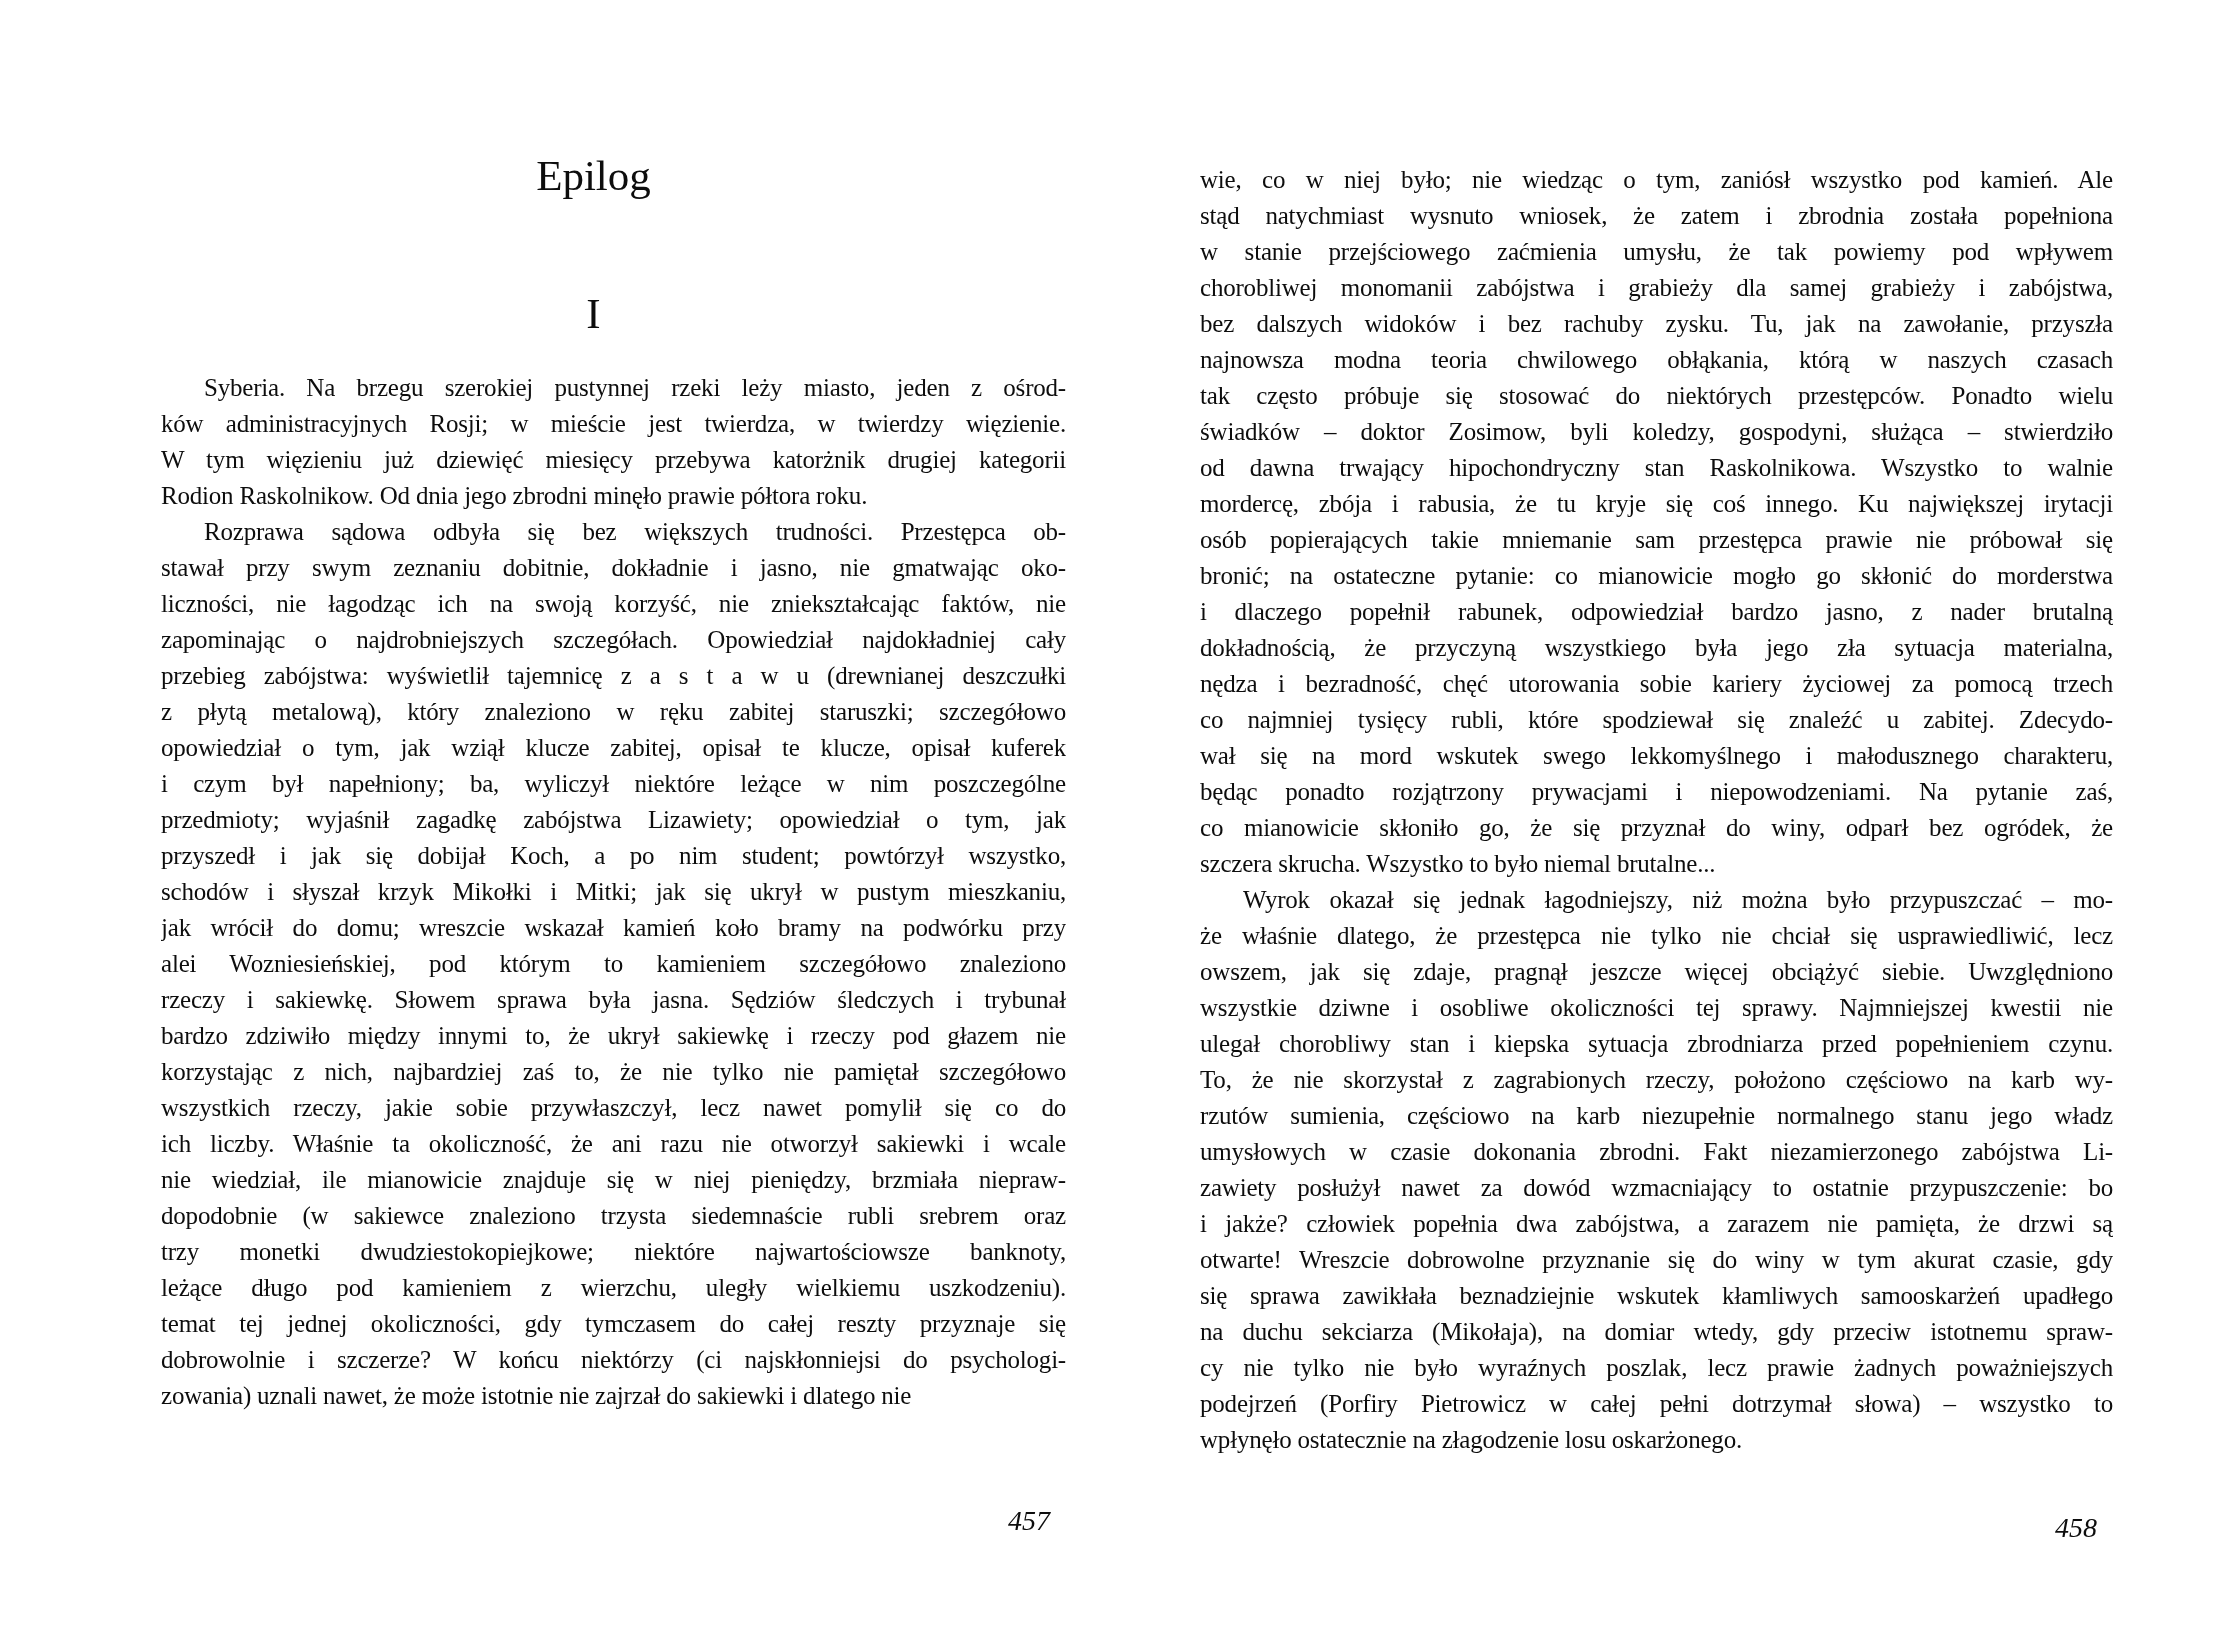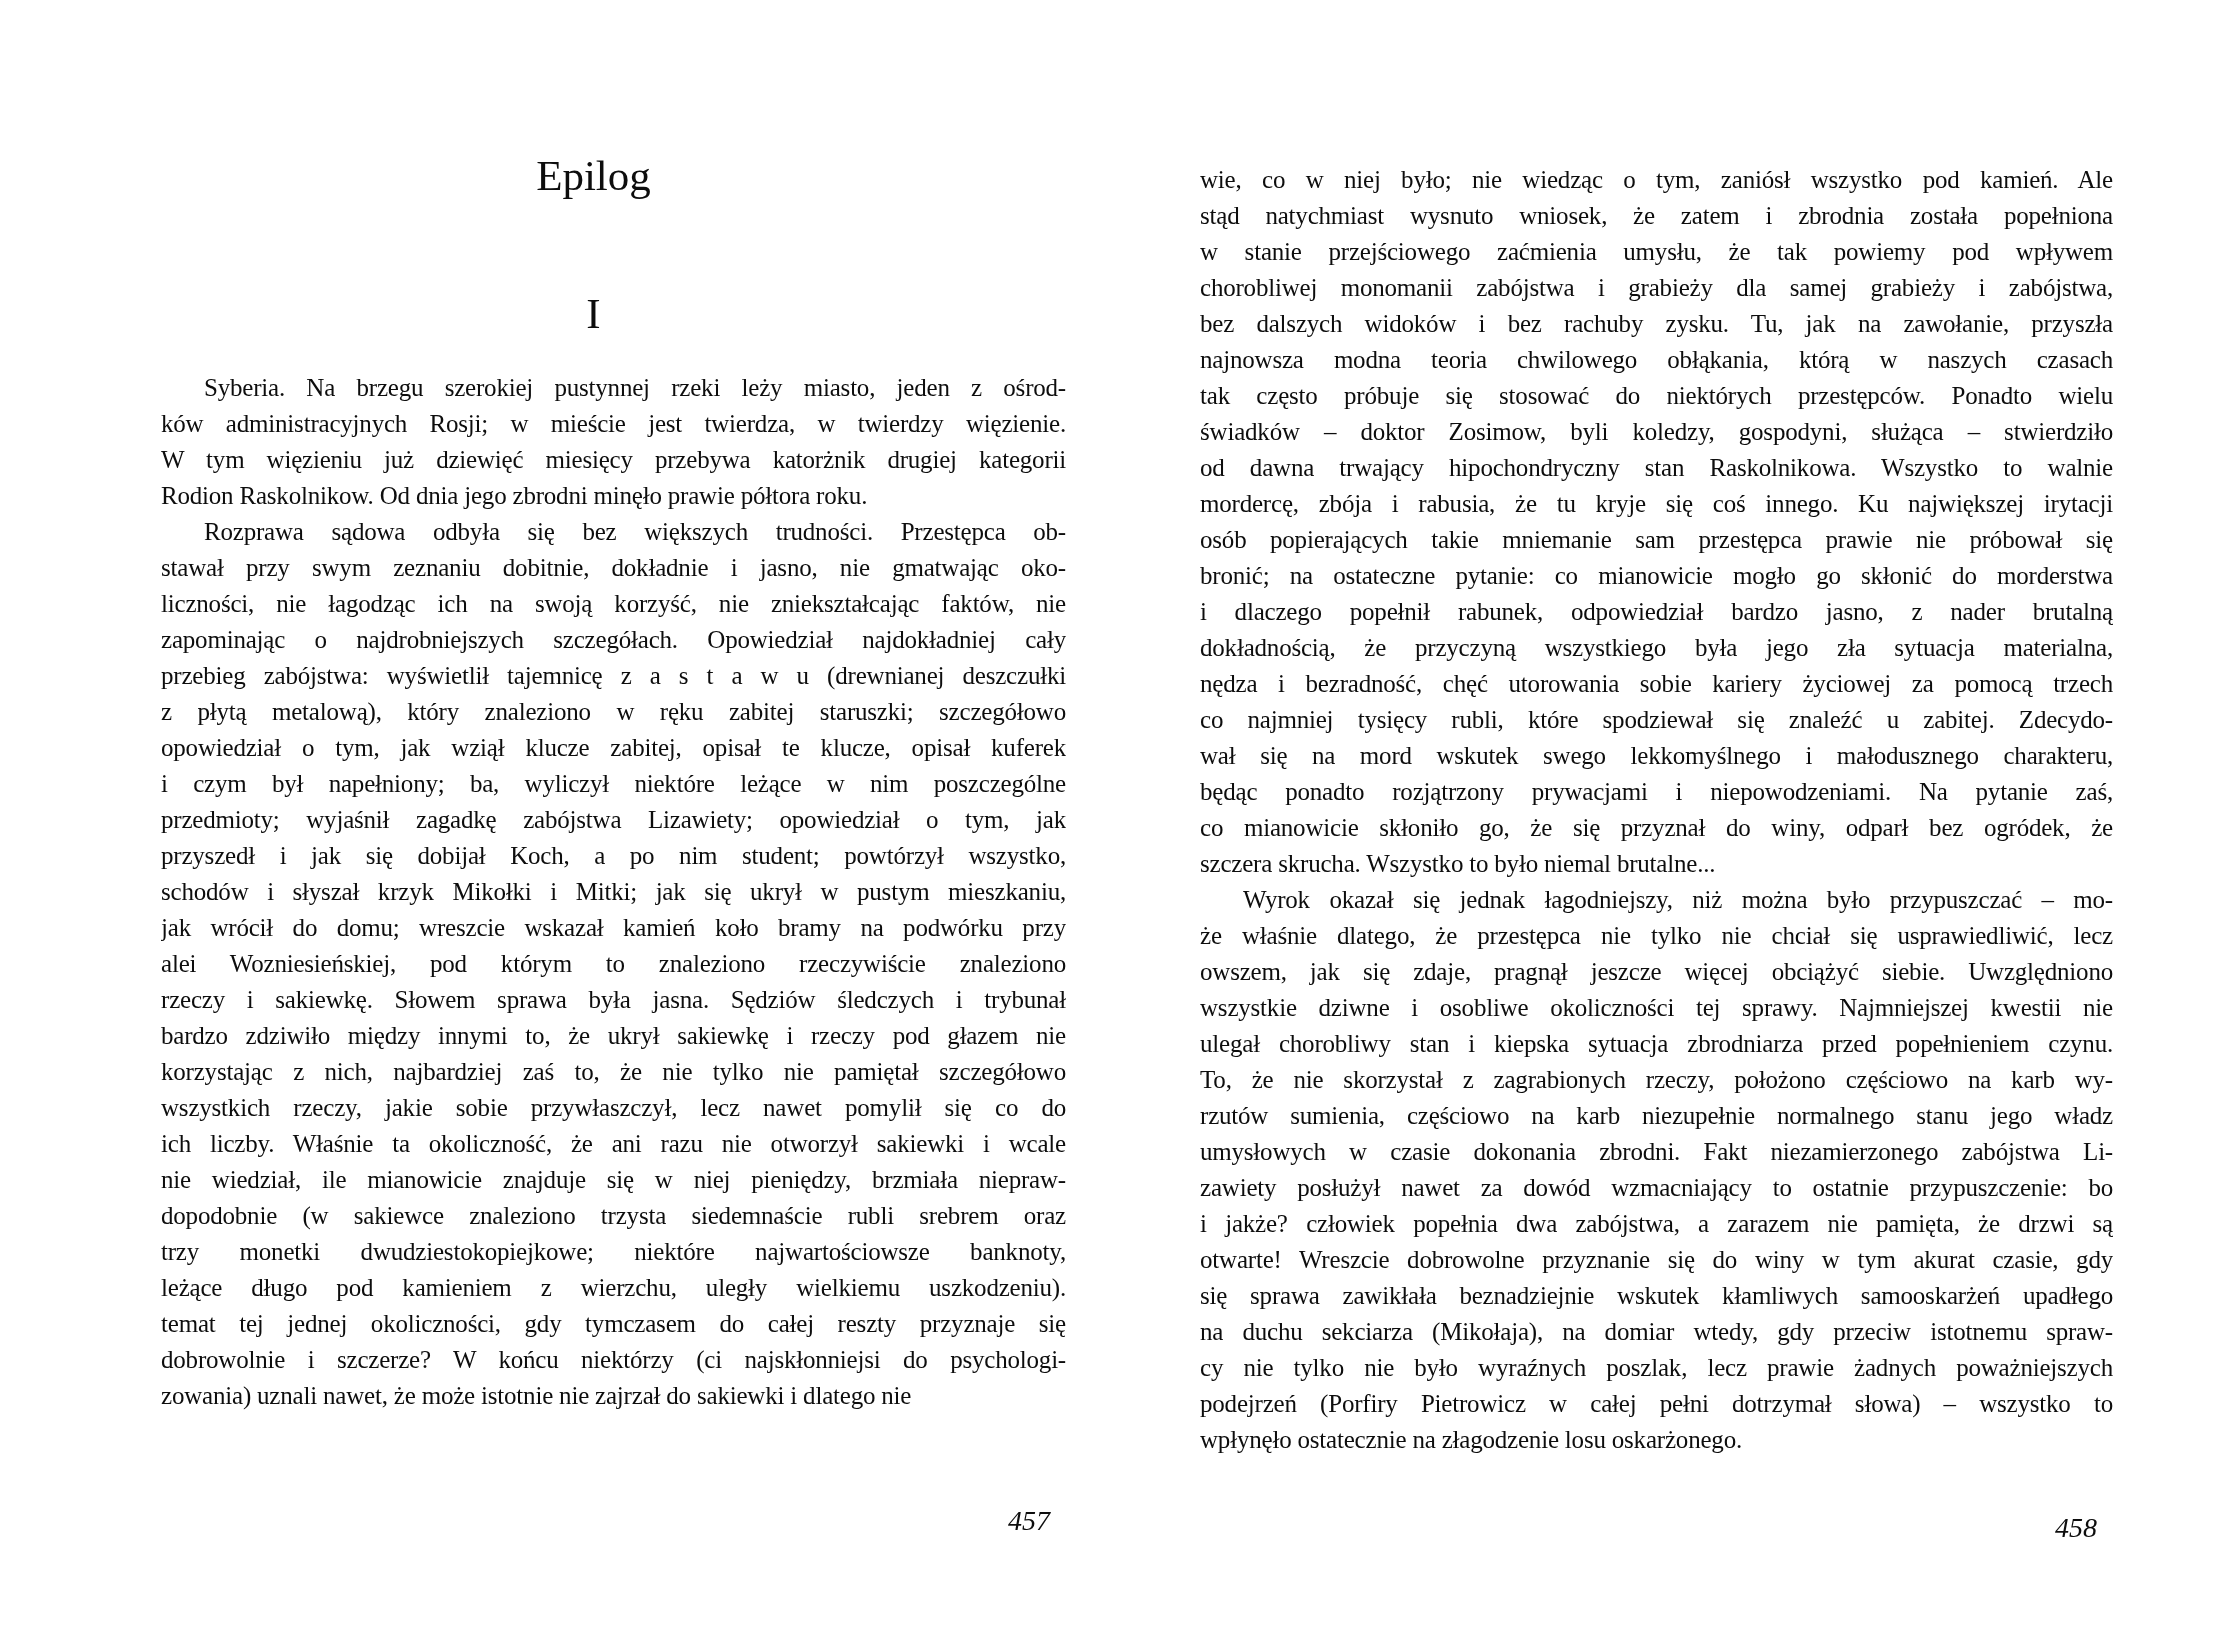--- a/index.html
+++ b/index.html
@@ -100,21 +100,21 @@
           <div class="line">liczności, nie łagodząc ich na swoją korzyść, nie zniekształcając faktów, nie</div>
           <div class="line">zapominając o najdrobniejszych szczegółach. Opowiedział najdokładniej cały</div>
           <div class="line">przebieg zabójstwa: wyświetlił tajemnicę z a s t a w u (drewnianej deszczułki</div>
           <div class="line">z płytą metalową), który znaleziono w ręku zabitej staruszki; szczegółowo</div>
           <div class="line">opowiedział o tym, jak wziął klucze zabitej, opisał te klucze, opisał kuferek</div>
           <div class="line">i czym był napełniony; ba, wyliczył niektóre leżące w nim poszczególne</div>
           <div class="line">przedmioty; wyjaśnił zagadkę zabójstwa Lizawiety; opowiedział o tym, jak</div>
           <div class="line">przyszedł i jak się dobijał Koch, a po nim student; powtórzył wszystko,</div>
           <div class="line">schodów i słyszał krzyk Mikołki i Mitki; jak się ukrył w pustym mieszkaniu,</div>
           <div class="line">jak wrócił do domu; wreszcie wskazał kamień koło bramy na podwórku przy</div>
-          <div class="line">alei Wozniesieńskiej, pod którym to znaleziono rzeczywiście znaleziono</div>
+          <div class="line">alei Wozniesieńskiej, pod którym to kamieniem szczegółowo znaleziono</div>
           <div class="line">rzeczy i sakiewkę. Słowem sprawa była jasna. Sędziów śledczych i trybunał</div>
           <div class="line">bardzo zdziwiło między innymi to, że ukrył sakiewkę i rzeczy pod głazem nie</div>
           <div class="line">korzystając z nich, najbardziej zaś to, że nie tylko nie pamiętał szczegółowo</div>
           <div class="line">wszystkich rzeczy, jakie sobie przywłaszczył, lecz nawet pomylił się co do</div>
           <div class="line">ich liczby. Właśnie ta okoliczność, że ani razu nie otworzył sakiewki i wcale</div>
           <div class="line">nie wiedział, ile mianowicie znajduje się w niej pieniędzy, brzmiała niepraw-</div>
           <div class="line">dopodobnie (w sakiewce znaleziono trzysta siedemnaście rubli srebrem oraz</div>
           <div class="line">trzy monetki dwudziestokopiejkowe; niektóre najwartościowsze banknoty,</div>
           <div class="line">leżące długo pod kamieniem z wierzchu, uległy wielkiemu uszkodzeniu).</div>
           <div class="line">temat tej jednej okoliczności, gdy tymczasem do całej reszty przyznaje się</div>

